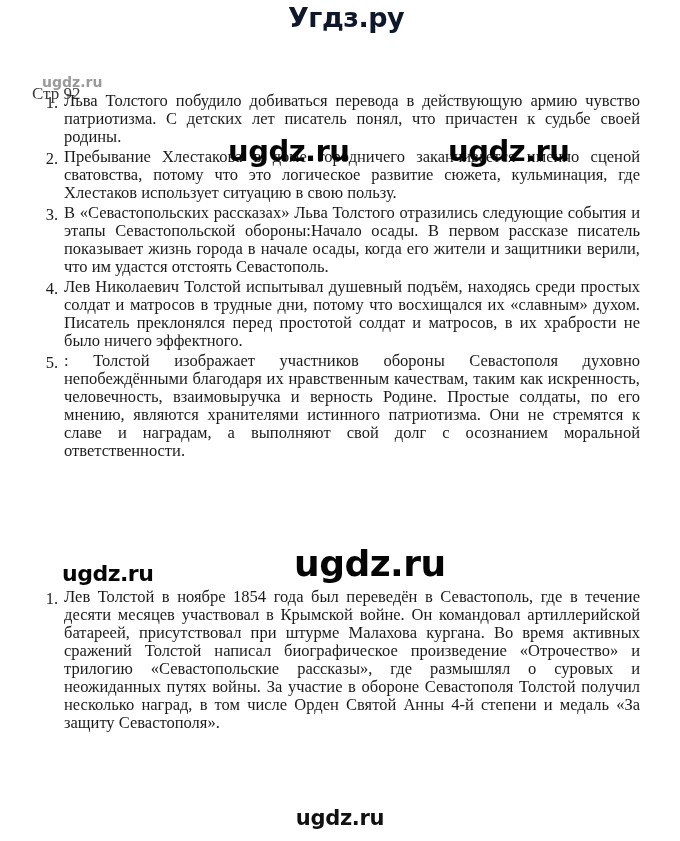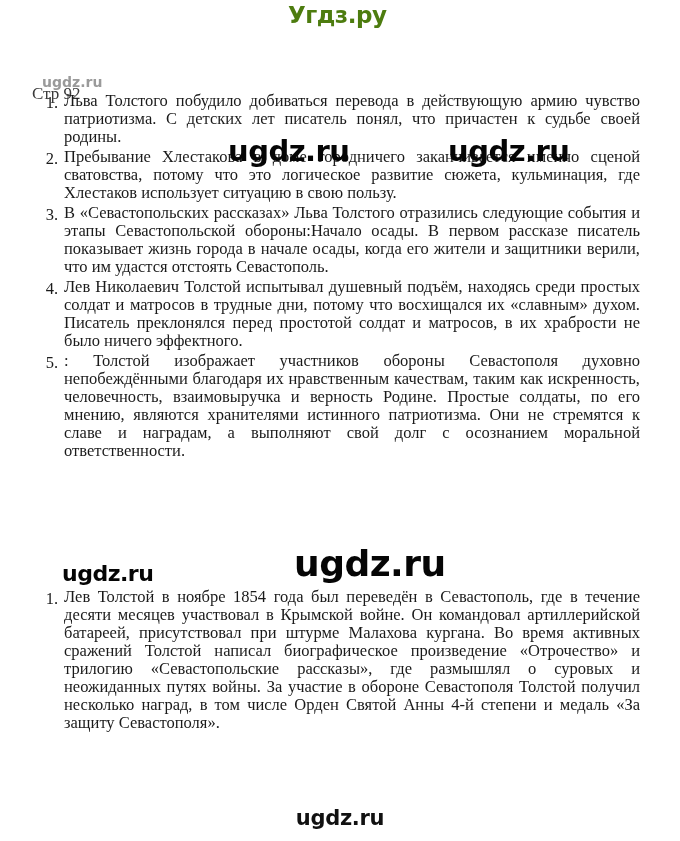--- a/index.html
+++ b/index.html
@@ -21,23 +21,23 @@
     inset: 0;
   }
 
   
   .site-logo {
     position: absolute;
     left: 288px;
     top: 2px;
     font-family: "DejaVu Sans", "Liberation Sans", sans-serif;
     font-weight: bold;
-    font-size: 23px;
+    font-size: 27px;
     letter-spacing: -0.5px;
-    color: #4d7c0f;
+    color: #0f172a;
     white-space: nowrap;
   }
 
   
   .page-heading {
     position: absolute;
     left: 32px;
     top: 56px;
     font-family: "Liberation Serif", "DejaVu Serif", serif;
     font-size: 17px;

